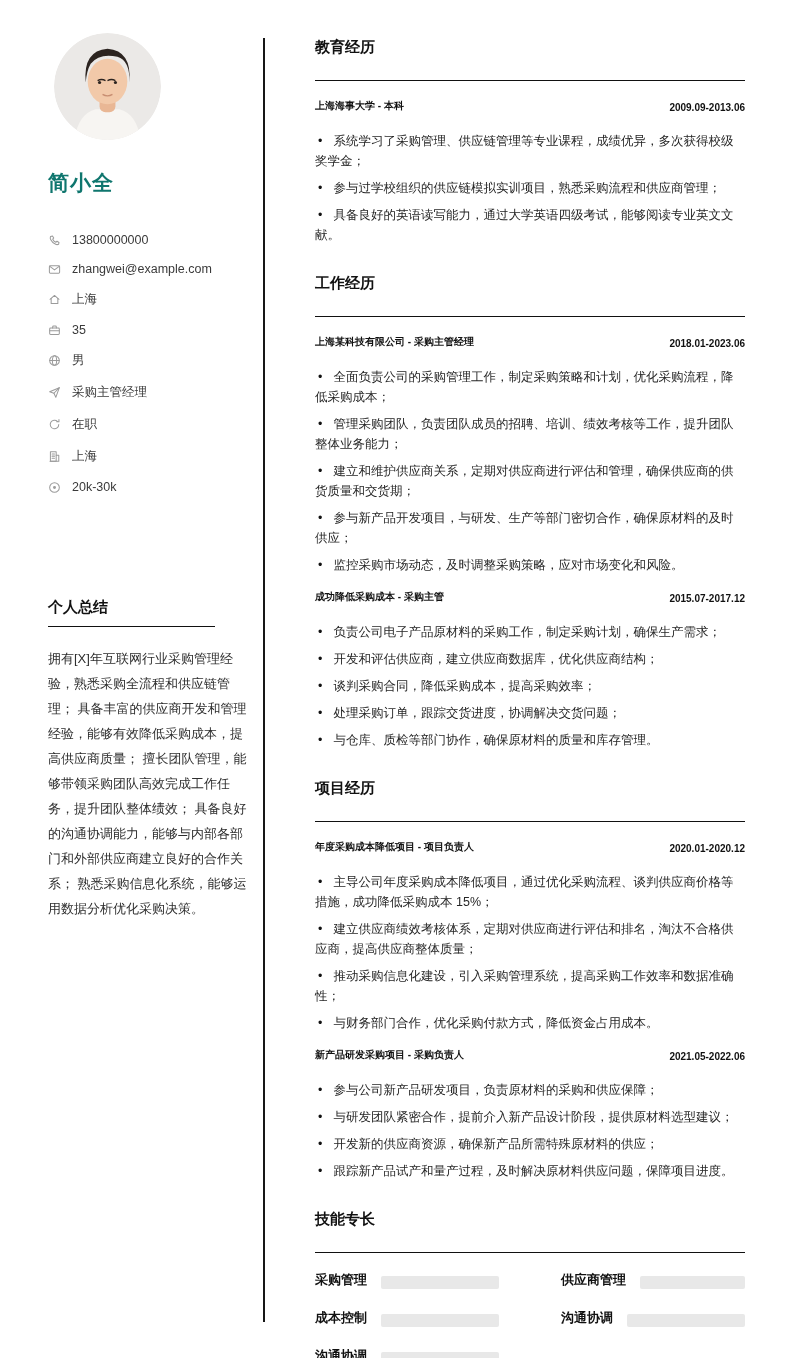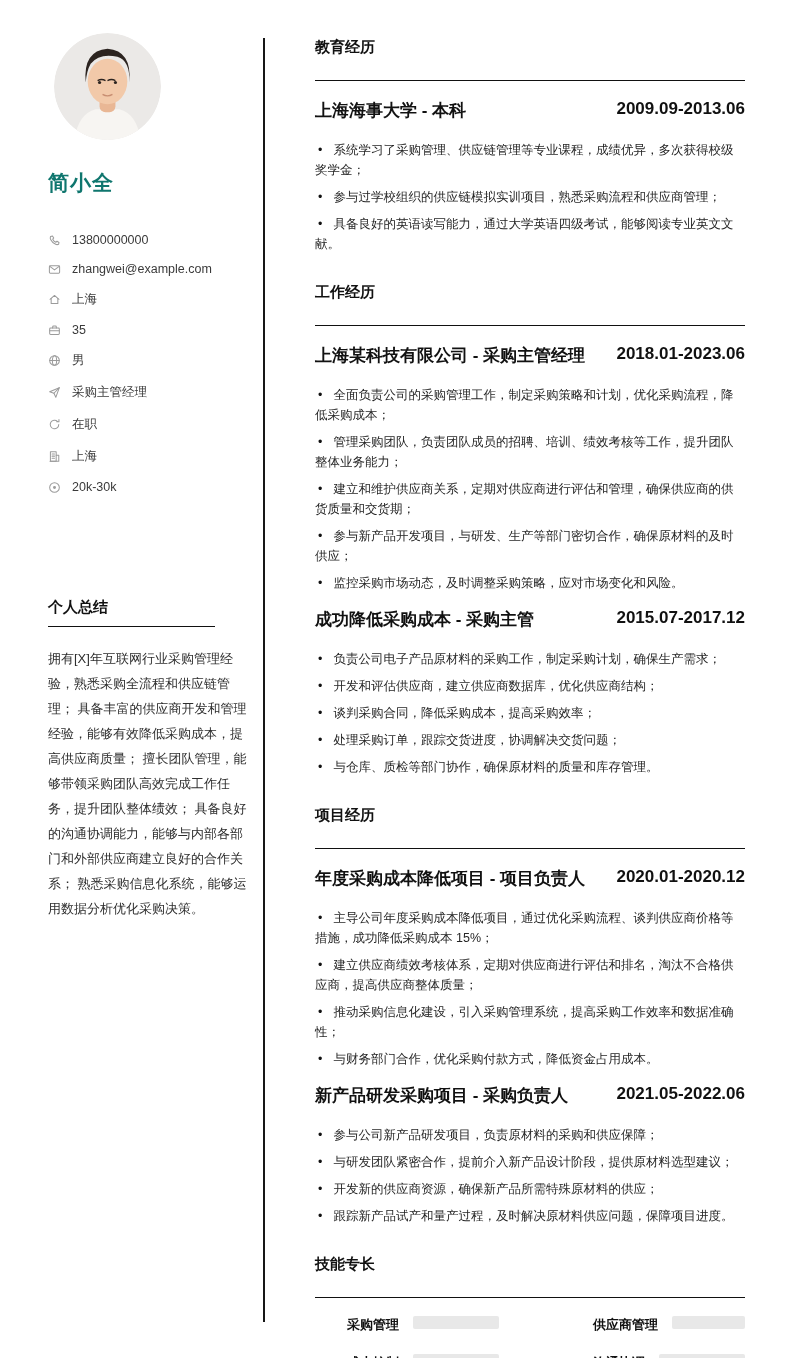--- a/index.html
+++ b/index.html
@@ -24,29 +24,29 @@
 
   
   .v-divider { position:absolute; left:263px; top:38px; width:2px; height:1284px; background:#161616; }
 
   
   .main { position:absolute; left:315px; top:38px; width:430px; }
   .section { margin-bottom:29px; }
   .sec-head { font-size:15px; font-weight:bold; color:#111; border-bottom:1.5px solid #111;
               padding-bottom:23px; margin-bottom:18px; }
   .entry { margin-bottom:15px; }
-  .entry-head { display:flex; justify-content:space-between; align-items:flex-start;
-                font-size:17px; font-weight:bold; color:#111; margin-bottom:11px; }
+  .entry-head { display:flex; justify-content:space-between; align-items:flex-end;
+                font-size:10px; font-weight:bold; color:#111; margin-bottom:11px; }
   .bullets { list-style:none;margin-top:18px; }
   .bullets li { font-size:12.5px; line-height:20px; color:#262626; margin-bottom:7px; }
   .bullets li::before { content:"•"; margin:0 11px 0 3px; color:#111; }
 
   
   .skills-grid { display:grid; grid-template-columns:1fr 1fr; column-gap:62px; row-gap:20px; margin-top:4px; }
-  .skill-row { display:flex; align-items:flex-start;margin-left:32px; }
+  .skill-row { display:flex; align-items:flex-end; }
   .skill-label { font-size:13px; font-weight:bold; color:#111; margin-right:14px; white-space:nowrap; }
   .skill-track { flex:1; height:13px; background:#e8e8e8; border-radius:2px; position:relative; overflow:hidden; }
   .skill-fill { height:100%; background:#2b2b2b; clip-path:polygon(0 0,100% 0,calc(100% - 9px) 100%,0 100%); }
 </style>
 </head>
 <body>
 
 <div class="page">
 
   <aside class="sidebar">

